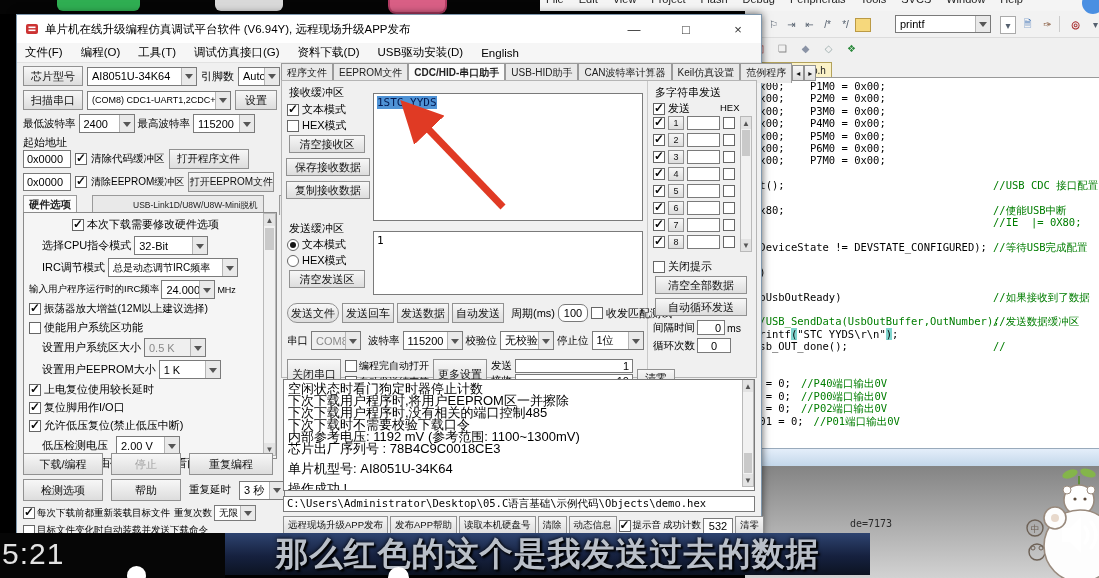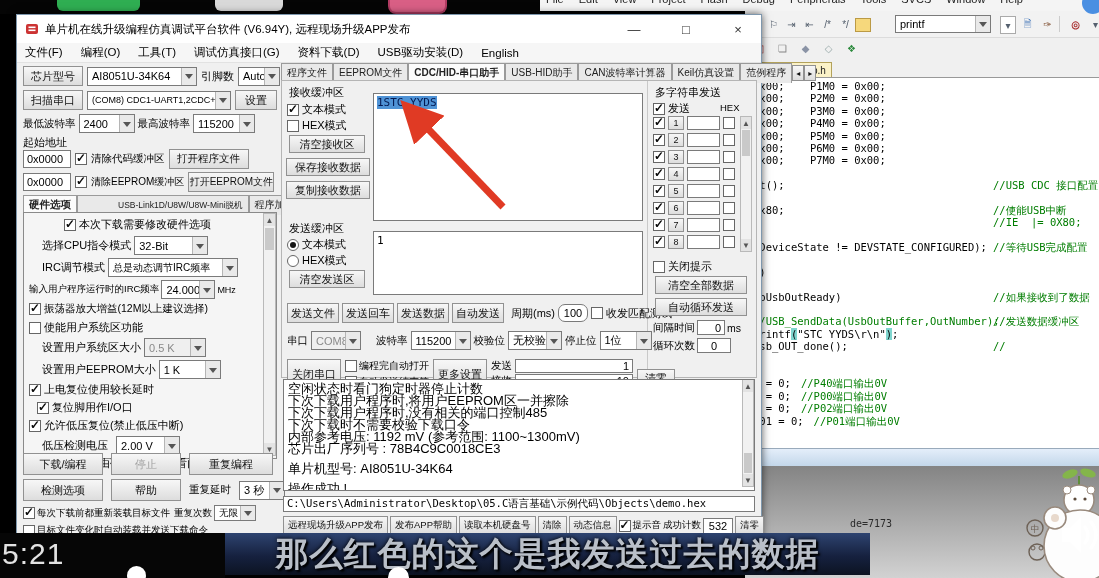--- a/index.html
+++ b/index.html
@@ -242,30 +242,30 @@
       <span class="cb on"></span>
       <span class="t" style="font-size:10.5px;">清除代码缓冲区</span>
       <span class="btn" style="width:80px;font-size:10.5px;">打开程序文件</span>
     </div>
     <div class="r" style="left:6px;top:157px;gap:4px;">
       <span class="fld" style="width:48px;">0x0000</span>
       <span class="cb on"></span>
       <span class="t" style="font-size:10px;">清除EEPROM缓冲区</span>
       <span class="btn" style="width:86px;font-size:10px;">打开EEPROM文件</span>
     </div>
-    <div class="r" style="left:6px;top:180px;gap:0;">
+    <div class="r" style="left:6px;top:180px;gap:15px;">
       <span class="tab act" style="font-size:10.5px;">硬件选项</span>
       <span class="tab" style="font-size:8.5px;padding-top:4px;padding-left:40px;">USB-Link1D/U8W/U8W-Mini脱机</span>
       <span class="tab" style="font-size:10px;">程序加</span>
       <span class="btn" style="width:12px;height:16px;font-size:8px;padding:0;">◂</span>
       <span class="btn" style="width:12px;height:16px;font-size:8px;padding:0;">▸</span>
     </div>
 
     <div class="a" style="left:6px;top:197px;width:252px;height:245px;border:1px solid #8a8a8a;background:#f5f5f5;">
-      <div class="r" style="left:8px;top:4px;padding-left:32px;">
+      <div class="r" style="left:16px;top:4px;padding-left:32px;">
           <span class="cb on"></span>
           <span class="t">本次下载需要修改硬件选项</span>
         </div>
       <div class="r" style="left:18px;top:23px;">
           <span class="t">选择CPU指令模式</span>
           <span class="combo" style="width:74px;">
             <span>32-Bit</span>
             <i></i>
           </span>
         </div>
@@ -303,21 +303,21 @@
           <span class="t">设置用户EEPROM大小</span>
           <span class="combo" style="width:62px;align-items:center;">
             <span>1  K</span>
             <i></i>
           </span>
         </div>
       <div class="r" style="left:5px;top:169px;">
           <span class="cb on"></span>
           <span class="t">上电复位使用较长延时</span>
         </div>
-      <div class="r" style="left:5px;top:187px;margin-left:8px;">
+      <div class="r" style="left:5px;top:187px;">
           <span class="cb on"></span>
           <span class="t">复位脚用作I/O口</span>
         </div>
       <div class="r" style="left:5px;top:205px;">
           <span class="cb on"></span>
           <span class="t">允许低压复位(禁止低压中断)</span>
         </div>
       <div class="r" style="left:18px;top:223px;gap:8px;">
           <span class="t">低压检测电压</span>
           <span class="combo" style="width:64px;">
@@ -411,37 +411,37 @@
     <div class="r" style="left:270px;top:238px;">
         <span class="rad"></span>
         <span class="t">HEX模式</span>
       </div>
     <span class="btn a" style="left:272px;top:255px;width:76px;height:18px;">清空发送区</span>
     <div class="a mono" style="left:356px;top:216px;width:270px;height:64px;background:#fff;border:1px solid #7a7a7a;font-size:11px;padding:2px 3px;box-sizing:border-box;">
       <span>1</span>
     </div>
 
     <div class="r" style="left:270px;top:288px;gap:3px;">
-      <span class="btn" style="width:52px;">发送文件</span>
+      <span class="btn" style="width:52px;border-radius:10px;">发送文件</span>
       <span class="btn" style="width:52px;">发送回车</span>
       <span class="btn" style="width:52px;">发送数据</span>
       <span class="btn" style="width:52px;">自动发送</span>
       <span class="t" style="margin-left:4px;">周期(ms)</span>
       <span class="fld" style="width:30px;justify-content:center;border-radius:7px;">100</span>
       <span class="cb"></span>
       <span class="t">收发匹配测试</span>
     </div>
 
     <div class="r" style="left:270px;top:316px;gap:3px;font-size:10.5px;">
       <span class="t">串口</span>
       <span class="combo dis" style="width:50px;">
           <span>COM8</span>
           <i></i>
         </span>
-      <span class="t" style="margin-left:12px;">波特率</span>
+      <span class="t" style="margin-left:4px;">波特率</span>
       <span class="combo" style="width:60px;">
           <span>115200</span>
           <i></i>
         </span>
       <span class="t">校验位</span>
       <span class="combo" style="width:54px;">
           <span>无校验</span>
           <i></i>
         </span>
       <span class="t">停止位</span>

